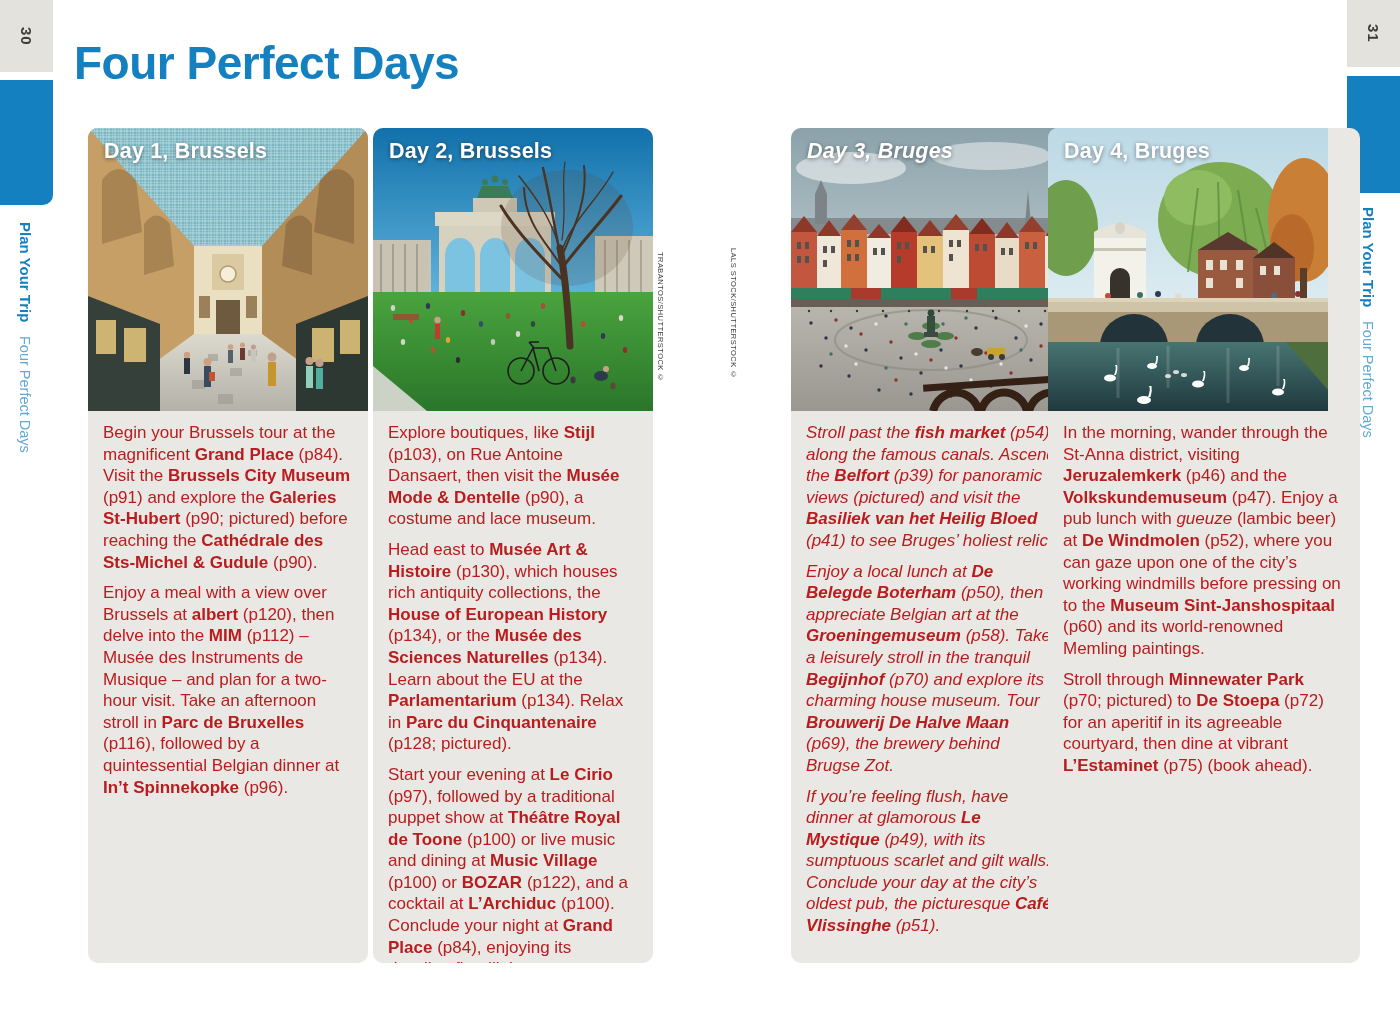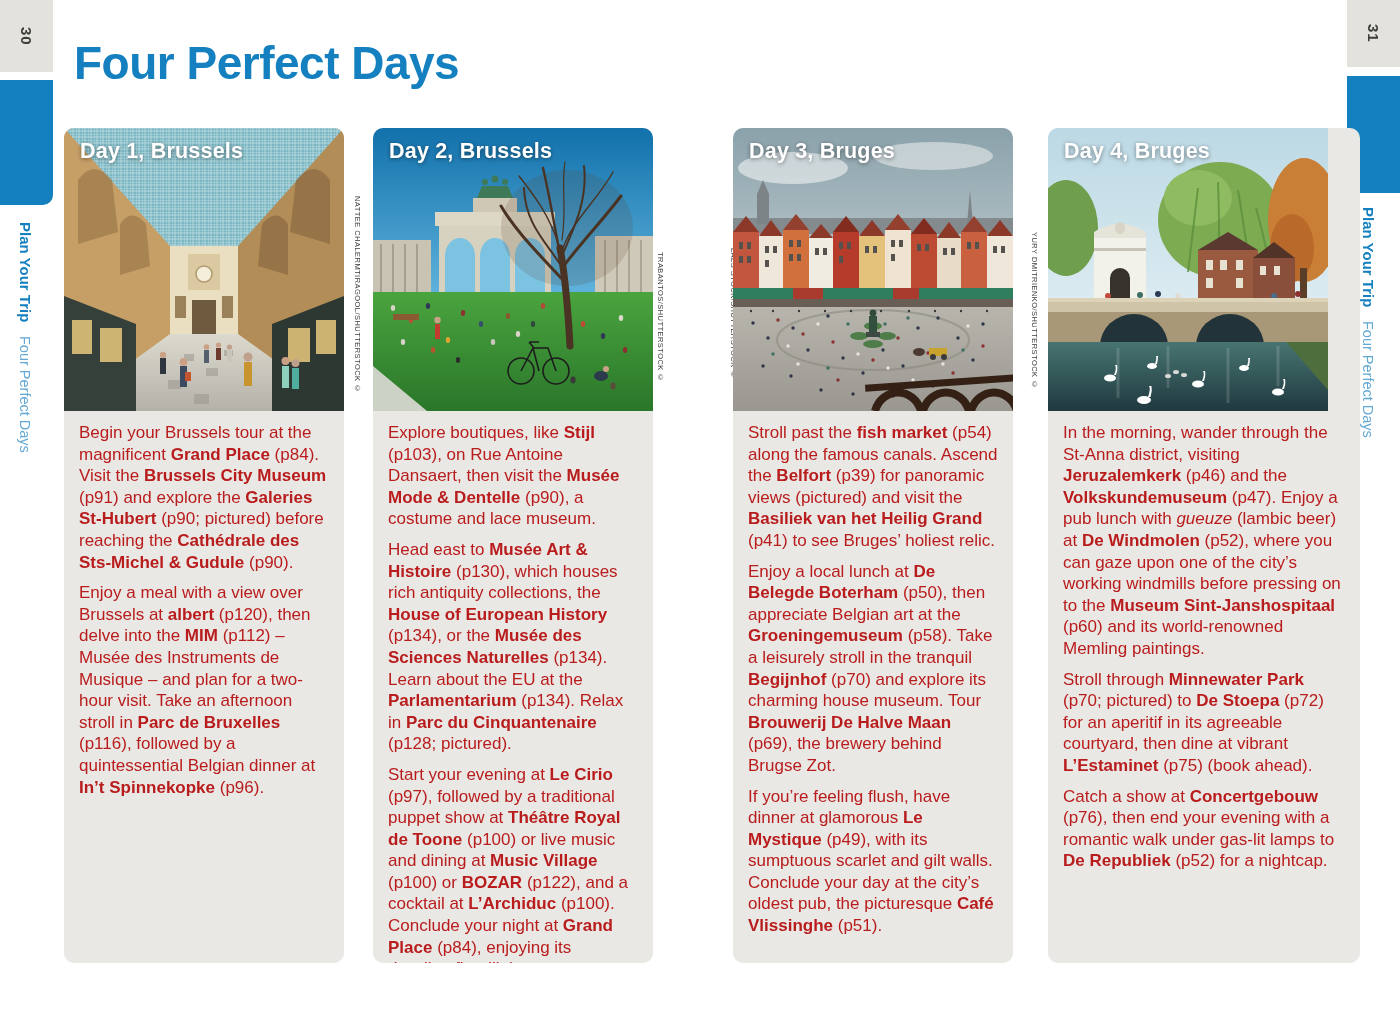--- a/index.html
+++ b/index.html
@@ -56,21 +56,21 @@
     <span class="chapter">Four Perfect Days</span>
   </div>
 
   <div class="page-title">Four Perfect Days</div>
 
   <div class="credit" style="left:353px;top:196px;">NATTEE CHALERMTIRAGOOL/SHUTTERSTOCK ©</div>
   <div class="credit" style="left:656px;top:252px;">TRABANTOS/SHUTTERSTOCK ©</div>
   <div class="credit" style="left:729px;top:248px;">LALS STOCK/SHUTTERSTOCK ©</div>
   <div class="credit" style="left:1030px;top:232px;">YURY DMITRIENKO/SHUTTERSTOCK ©</div>
 
-  <div class="card" style="left:64px;">
+  <div class="card" style="left:88px;">
     <div class="photo">
       <svg viewBox="0 0 280 283" preserveAspectRatio="none">
         <defs>
           <pattern id="glass1" width="6" height="6" patternUnits="userSpaceOnUse">
             <rect width="6" height="6" fill="#7ab6c2"></rect>
             <path d="M0 0H6M0 3H6M0 0V6M3 0V6" stroke="#d2e9ec" stroke-width="0.6"></path>
           </pattern>
           <linearGradient id="floor1" x1="0" y1="0" x2="0" y2="1">
             <stop offset="0" stop-color="#dcdacf"></stop>
               <stop offset="1" stop-color="#b4b2a8"></stop>
@@ -219,21 +219,21 @@
       </svg>
     </div>
     <div class="day-header">Day 2, Brussels</div>
     <div class="body">
       <p>Explore boutiques, like <b>Stijl</b> (p103), on Rue Antoine Dansaert, then visit the <b>Musée Mode &amp; Dentelle</b> (p90), a costume and lace museum.</p>
       <p>Head east to <b>Musée Art &amp; Histoire</b> (p130), which houses rich antiquity collections, the <b>House of European History</b> (p134), or the <b>Musée des Sciences Naturelles</b> (p134). Learn about the EU at the <b>Parlamentarium</b> (p134). Relax in <b>Parc du Cinquantenaire</b> (p128; pictured).</p>
       <p>Start your evening at <b>Le Cirio</b> (p97), followed by a traditional puppet show at <b>Théâtre Royal de Toone</b> (p100) or live music and dining at <b>Music Village</b> (p100) or <b>BOZAR</b> (p122), and a cocktail at <b>L’Archiduc</b> (p100). Conclude your night at <b>Grand Place</b> (p84), enjoying its dazzling floodlights.</p>
     </div>
   </div>
 
-  <div class="card" style="left:733px;">
+  <div class="card" style="left:791px;font-style:italic;">
     <div class="photo">
       <svg viewBox="0 0 280 283" preserveAspectRatio="none">
         <defs>
           <linearGradient id="sky3" x1="0" y1="0" x2="0" y2="1">
             <stop offset="0" stop-color="#8ba2ab"></stop>
               <stop offset="1" stop-color="#e3e8e7"></stop>
           </linearGradient>
           <linearGradient id="sq3" x1="0" y1="0" x2="0" y2="1">
             <stop offset="0" stop-color="#b7b5ac"></stop>
               <stop offset="1" stop-color="#999790"></stop>
@@ -387,21 +387,21 @@
         <g stroke="#342015" fill="none" stroke-width="8">
           <path d="M142,283 a24,26 0 0 1 46,0"></path>
           <path d="M190,283 a24,26 0 0 1 46,0"></path>
           <path d="M238,283 a24,26 0 0 1 46,0"></path>
         </g>
         <rect x="132" y="252" width="150" height="7" fill="#342015" transform="rotate(-4 200 255)"></rect>
       </svg>
     </div>
     <div class="day-header">Day 3, Bruges</div>
     <div class="body">
-      <p>Stroll past the <b>fish market</b> (p54) along the famous canals. Ascend the <b>Belfort</b> (p39) for panoramic views (pictured) and visit the <b>Basiliek van het Heilig Grand</b> (p41) to see Bruges’ holiest relic.</p>
+      <p>Stroll past the <b>fish market</b> (p54) along the famous canals. Ascend the <b>Belfort</b> (p39) for panoramic views (pictured) and visit the <b>Basiliek van het Heilig Bloed</b> (p41) to see Bruges’ holiest relic.</p>
       <p>Enjoy a local lunch at <b>De Belegde Boterham</b> (p50), then appreciate Belgian art at the <b>Groeningemuseum</b> (p58). Take a leisurely stroll in the tranquil <b>Begijnhof</b> (p70) and explore its charming house museum. Tour <b>Brouwerij De Halve Maan</b> (p69), the brewery behind Brugse Zot.</p>
       <p>If you’re feeling flush, have dinner at glamorous <b>Le Mystique</b> (p49), with its sumptuous scarlet and gilt walls. Conclude your day at the city’s oldest pub, the picturesque <b>Café Vlissinghe</b> (p51).</p>
     </div>
   </div>
 
   <div class="card" style="left:1048px;padding-left:32px;">
     <div class="photo">
       <svg viewBox="0 0 280 283" preserveAspectRatio="none">
         <defs>
           <linearGradient id="sky4" x1="0" y1="0" x2="0" y2="1">
@@ -483,17 +483,16 @@
           <ellipse cx="128" cy="244" rx="3" ry="2"></ellipse>
             <ellipse cx="136" cy="247" rx="3" ry="2"></ellipse>
             <ellipse cx="120" cy="248" rx="3" ry="2"></ellipse>
         </g>
       </svg>
     </div>
     <div class="day-header">Day 4, Bruges</div>
     <div class="body">
       <p>In the morning, wander through the St-Anna district, visiting <b>Jeruzalemkerk</b> (p46) and the <b>Volkskundemuseum</b> (p47). Enjoy a pub lunch with <i>gueuze</i> (lambic beer) at <b>De Windmolen</b> (p52), where you can gaze upon one of the city’s working windmills before pressing on to the <b>Museum Sint-Janshospitaal</b> (p60) and its world-renowned Memling paintings.</p>
       <p>Stroll through <b>Minnewater Park</b> (p70; pictured) to <b>De Stoepa</b> (p72) for an aperitif in its agreeable courtyard, then dine at vibrant <b>L’Estaminet</b> (p75) (book ahead).</p>
-      <p>Catch a show at <b>Concertgebouw</b> (p76), then end your evening with a romantic walk under gas-lit lamps to <b>De Republiek</b> (p52) for a nightcap.</p>
     </div>
   </div>
 
 </div>
 
 </body></html>

